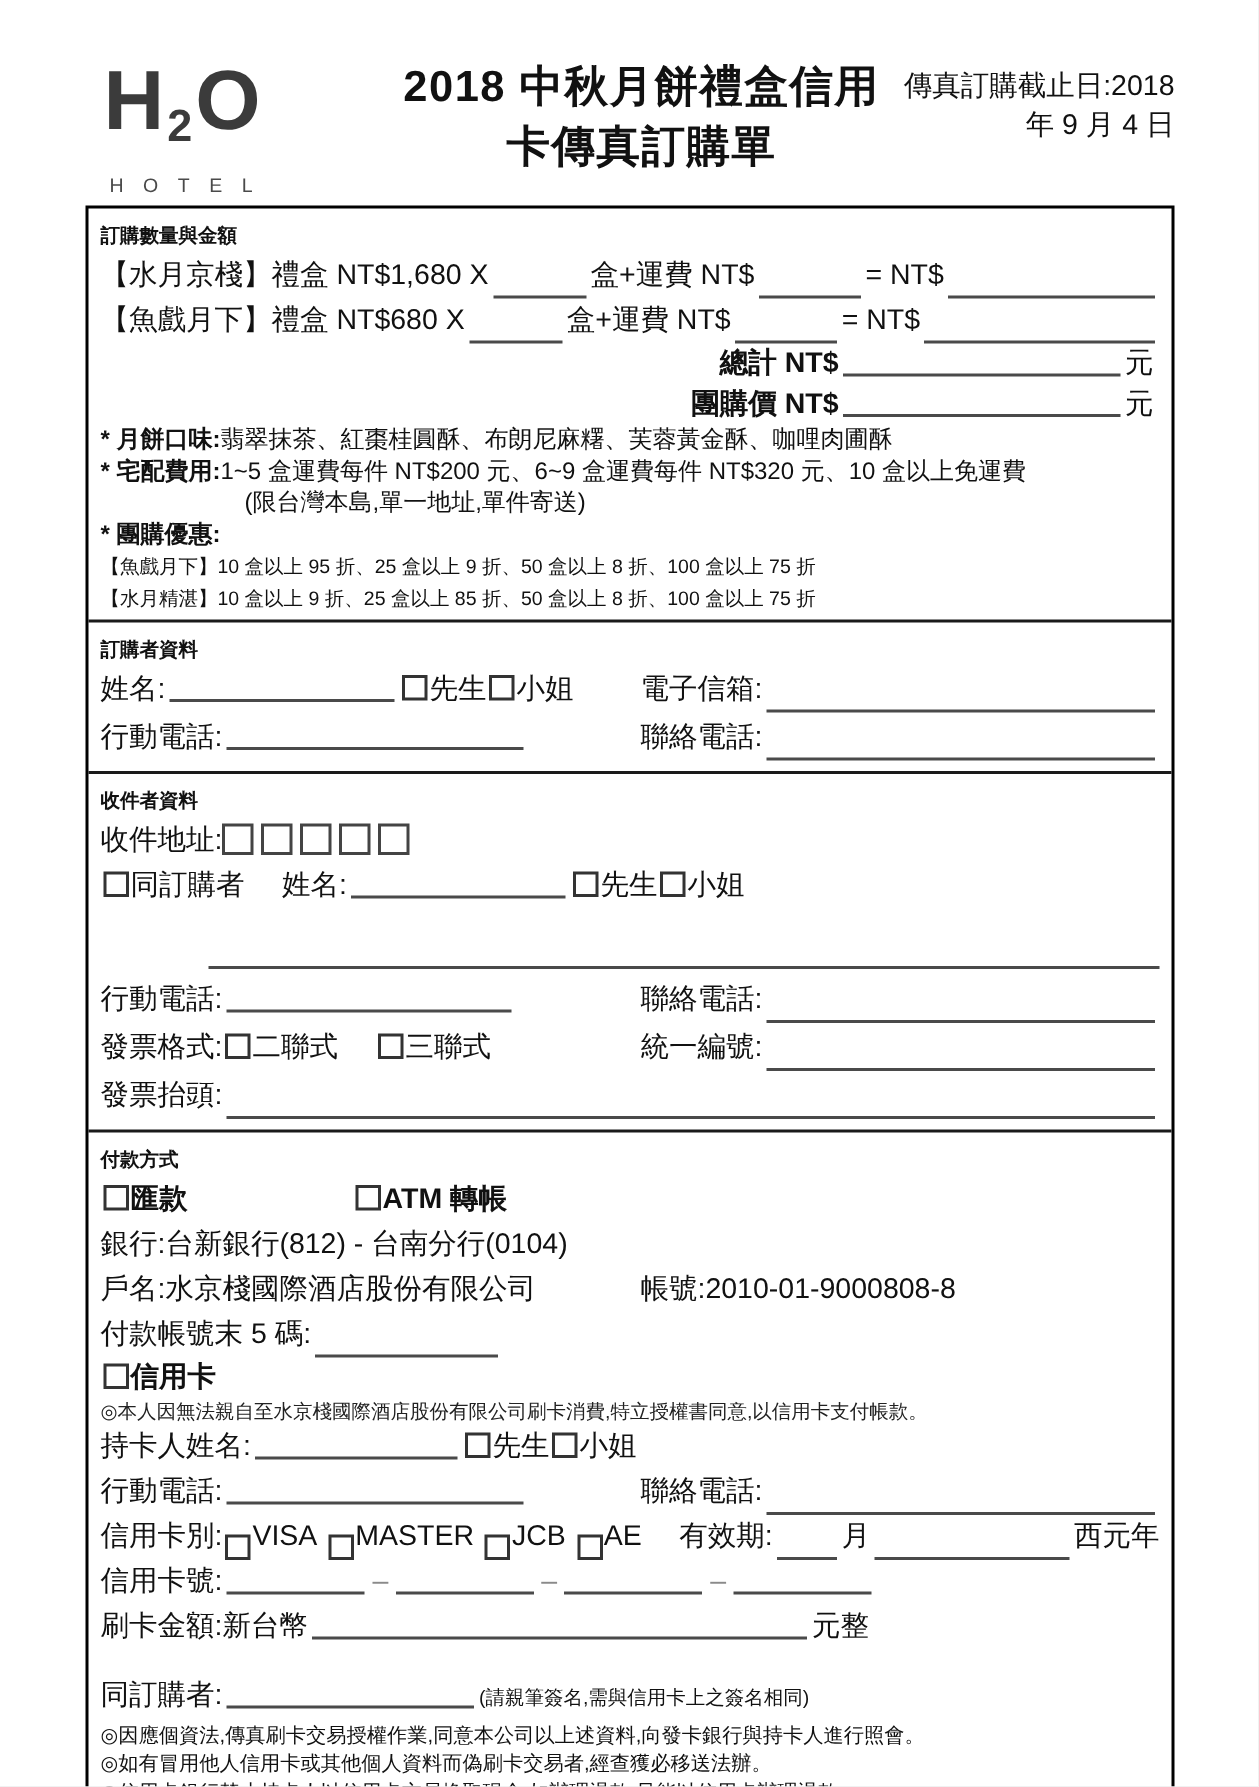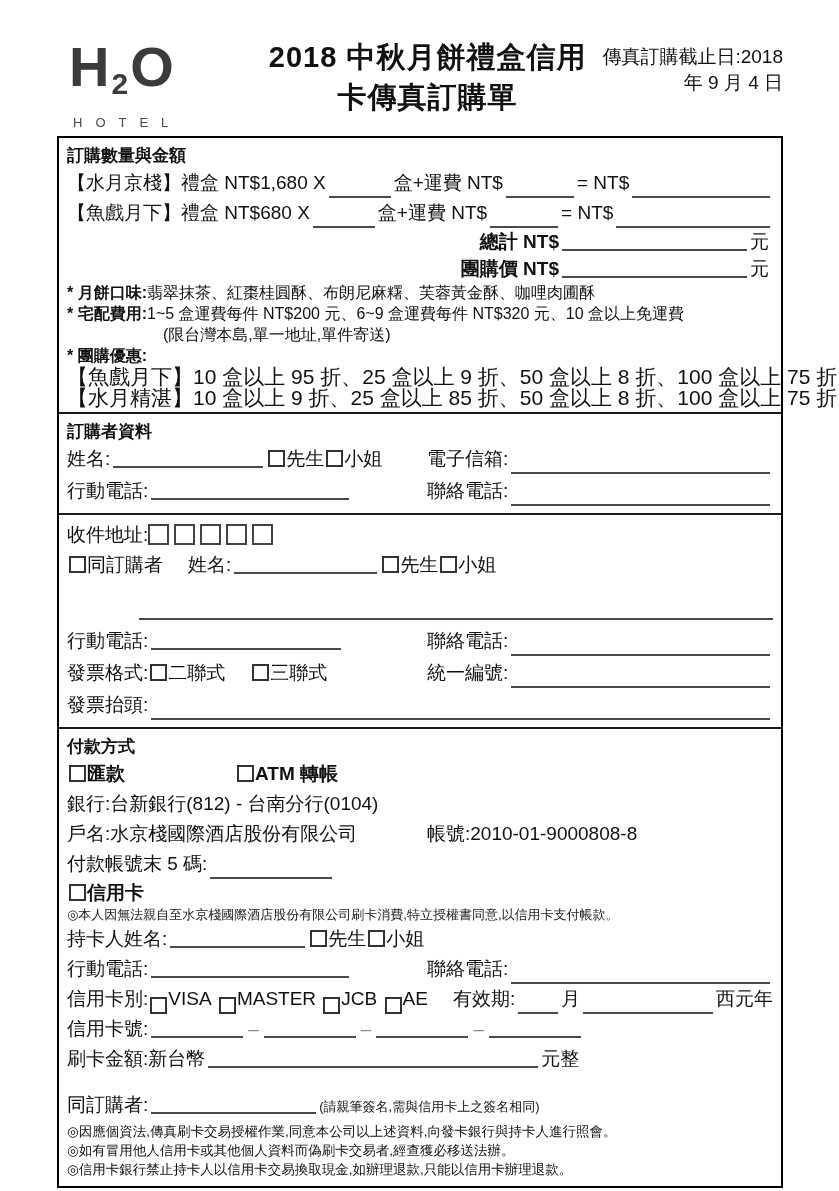--- a/index.html
+++ b/index.html
@@ -15,42 +15,42 @@
   .logo-main { font-size:56px; font-weight:600; color:#3b3b3b; letter-spacing:2px; line-height:58px; }
   .logo-main sub { font-size:30px; vertical-align:-8px; }
   .logo-sub { font-size:13px; letter-spacing:13px; color:#4a4a4a; margin-top:2px; padding-left:4px; }
   .header-right { flex:1; display:flex; flex-direction:row; justify-content:flex-end; }
   .title { font-size:29px; font-weight:bold; text-align:center; letter-spacing:1px; }
   .deadline { font-size:19px; text-align:right; margin-top:6px; }
   
   .form-box { margin:2px 56px 0 57px; border:2px solid #000; }
   .section { padding:5px 8px 7px 8px; }
   .section + .section { border-top:2px solid #1a1a1a; }
-  .sec-heading { font-size:17px; font-weight:bold; line-height:25px; }
+  .sec-heading { font-size:13px; font-weight:bold; line-height:25px; }
   .row { font-size:19px; line-height:30px; white-space:nowrap; }
   .flexrow { display:flex; align-items:flex-end; font-size:19px; line-height:30px; }
   .cell-l { flex:0 0 360px; white-space:nowrap; }
   .cell-r { flex:1; white-space:nowrap; display:flex; align-items:flex-end; }
   .blank {
     display:inline-block; border-bottom:2px solid #4a4a4a; height:22px;
     vertical-align:-3px; margin:0 3px;
   }
   .blank.fill { flex:1; }
   .cb {
     display:inline-block; width:17px; height:17px; border:2px solid #333;
     vertical-align:-2px; margin:0 1px 0 2px; background:#fff;
   }
   .pbox {
     display:inline-block; width:21px; height:21px; border:2px solid #444;
     vertical-align:-4px; margin-right:5px; background:#fff;
   }
   .note { font-size:16px; line-height:21px; white-space:nowrap; }
   .note b { font-size:16px; }
   .note-indent { padding-left:96px; }
-  .bulk { font-size:21px; line-height:21px; white-space:nowrap; }
+  .bulk { font-size:13px; line-height:21px; white-space:nowrap; }
   .totals { text-align:right; font-size:19px; line-height:27px; padding-right:4px; }
   .totals b { font-weight:bold; }
   .smallnote { font-size:13px; line-height:18px; color:#222; white-space:nowrap; }
   .legal { font-size:13.5px; line-height:19px; white-space:nowrap; }
   .dash { color:#8a8a8a; margin:0 2px; }
   .gap25 { display:inline-block; width:25px; }
   .gap110 { display:inline-block; width:110px; }
   .spacer14 { height:16px; }
   .sig-note { font-size:13px; }
   .addr-line { display:flex; align-items:flex-end; margin:26px 0 0 72px; height:14px; }
@@ -119,20 +119,21 @@
       <div class="flexrow mt2">
         <span class="cell-l"><span>行動電話:</span><span class="blank" style="width:198px"></span></span>
         <span class="cell-r">
             <span>聯絡電話:</span>
             <span class="blank fill"></span>
           </span>
       </div>
     </div>
 
     <div class="section">
+      <div class="sec-heading">收件者資料</div>
       <div class="row">
         <span>收件地址:</span><span class="pbox"></span><span class="pbox"></span><span class="pbox"></span><span class="pbox"></span><span class="pbox"></span>
       </div>
       <div class="row">
         <span class="cb"></span><span>同訂購者</span><span class="gap25"></span><span>姓名:</span><span class="blank" style="width:143px"></span><span class="cb"></span><span>先生</span><span class="cb"></span><span>小姐</span>
       </div>
       <div class="addr-line">
         <span class="blank fill" style="margin:0;"></span>
       </div>
       <div class="flexrow" style="margin-top:6px;">

